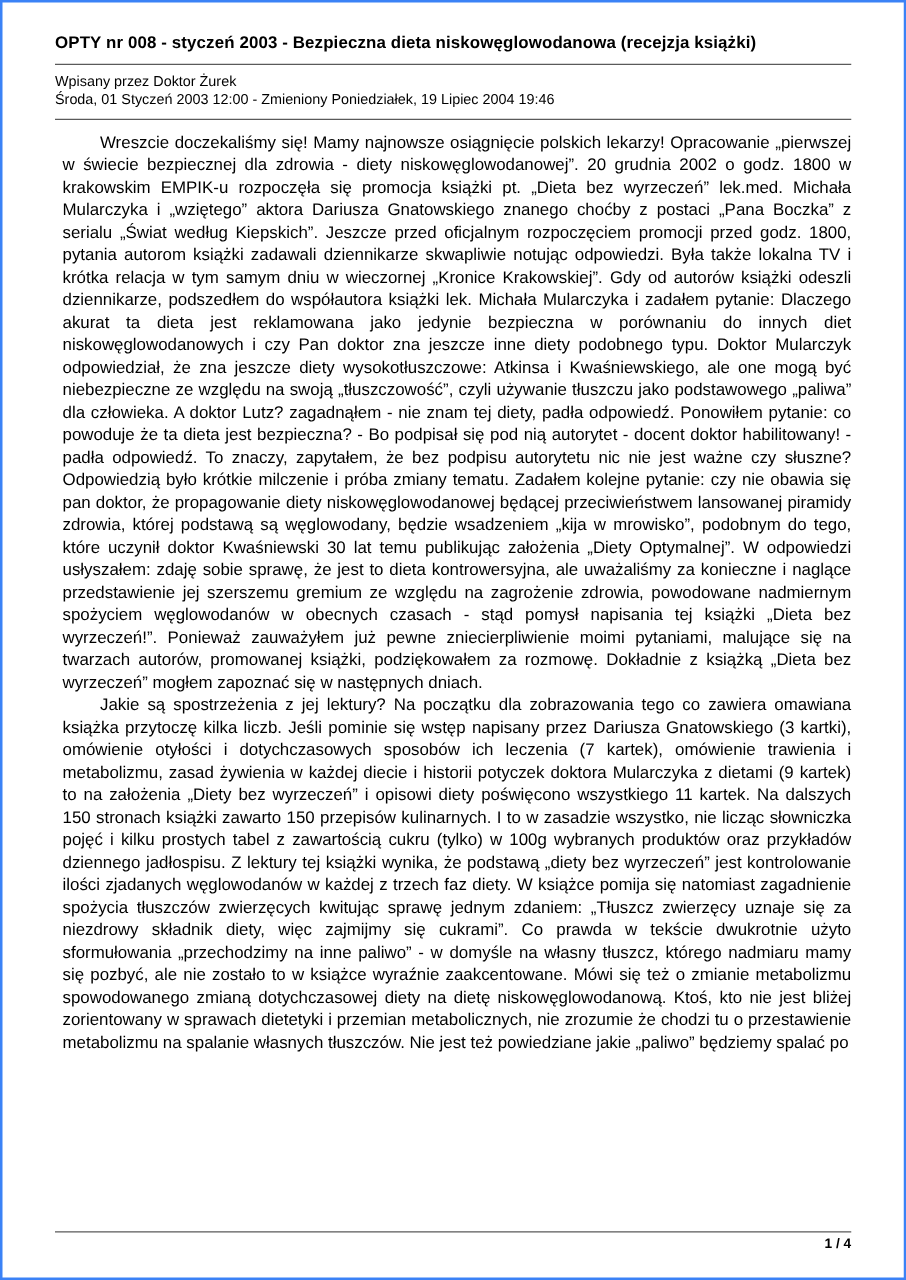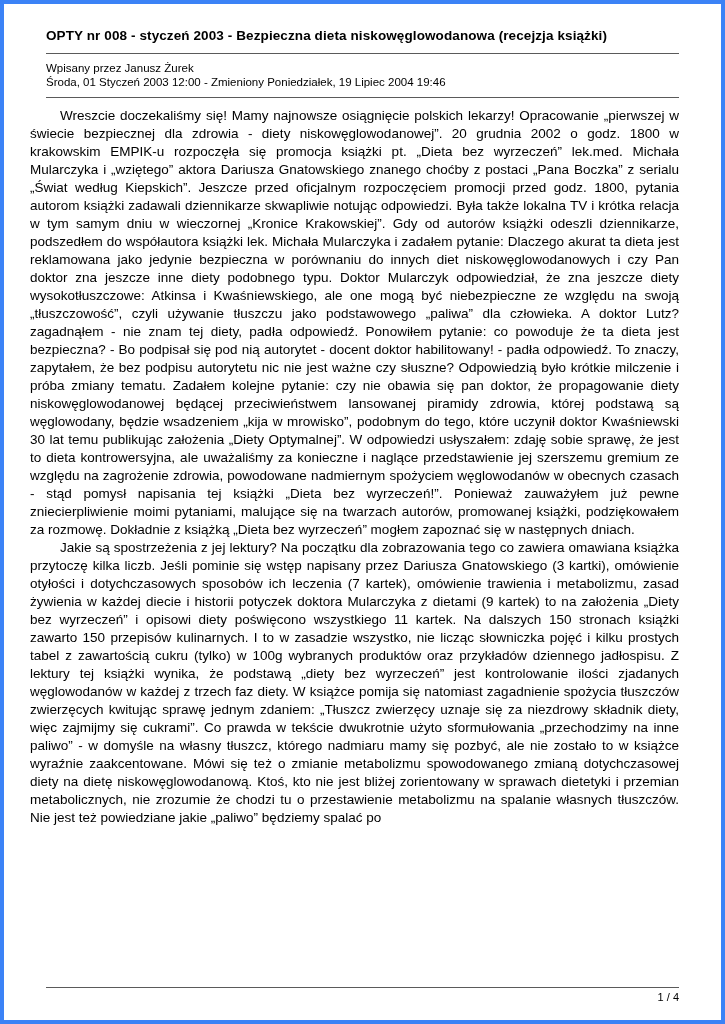--- a/index.html
+++ b/index.html
@@ -8,21 +8,21 @@
     background: #ffffff;
   }
   * { box-sizing: border-box; }
 
   .page {
     position: relative;
     width: 725px;
     height: 1024px;
     margin: 0;
     background: #ffffff;
-    border: 4px solid #3b82f6;
+    border: 2px solid #3b82f6;
     font-family: "Liberation Sans", "DejaVu Sans", sans-serif;
     color: #000000;
     overflow: hidden;
   }
 
   .header {
     padding: 24px 42px 0 42px;
   }
 
   .doc-title {
@@ -43,55 +43,56 @@
 
   .meta {
     margin-top: 7px;
     font-size: 11.5px;
     line-height: 14px;
   }
 
   .rule-after-meta { margin-top: 8px; }
 
   .article-body {
-    padding: 9px 42px 0 26px;
+    padding: 9px 42px 0 48px;
     font-size: 13.5px;
     line-height: 18px;
     text-align: justify;
   }
 
   .article-body p {
     margin: 0;
     text-indent: 30px;
   }
 
   .footer {
     position: absolute;
     left: 42px;
     right: 42px;
     top: 983px;
     border-top: 1px solid #5a5a5a;
     text-align: right;
     font-size: 11px;
     line-height: 13px;
     padding-top: 3px;
+    font-weight: bold;
   }
 </style>
 </head>
 <body>
 
 <div class="page">
 
   <div class="header">
     <div class="doc-title">OPTY nr 008 - styczeń 2003 - Bezpieczna dieta niskowęglowodanowa (recejzja książki)</div>
 
     <hr class="rule rule-after-title">
 
     <div class="meta">
-      <div>Wpisany przez Janusz Żurek</div>
+      <div>Wpisany przez Doktor Żurek</div>
       <div>Środa, 01 Styczeń 2003 12:00 - Zmieniony Poniedziałek, 19 Lipiec 2004 19:46</div>
     </div>
 
     <hr class="rule rule-after-meta">
   </div>
 
   <div class="article-body">
     <p>Wreszcie doczekaliśmy się! Mamy najnowsze osiągnięcie polskich lekarzy! Opracowanie „pierwszej w świecie bezpiecznej dla zdrowia - diety niskowęglowodanowej”. 20 grudnia 2002 o godz. 1800 w krakowskim EMPIK-u rozpoczęła się promocja książki pt. „Dieta bez wyrzeczeń” lek.med. Michała Mularczyka i „wziętego” aktora Dariusza Gnatowskiego znanego choćby z postaci „Pana Boczka” z serialu „Świat według Kiepskich”. Jeszcze przed oficjalnym rozpoczęciem promocji przed godz. 1800, pytania autorom książki zadawali dziennikarze skwapliwie notując odpowiedzi. Była także lokalna TV i krótka relacja w tym samym dniu w wieczornej „Kronice Krakowskiej”. Gdy od autorów książki odeszli dziennikarze, podszedłem do współautora książki lek. Michała Mularczyka i zadałem pytanie: Dlaczego akurat ta dieta jest reklamowana jako jedynie bezpieczna w porównaniu do innych diet niskowęglowodanowych i czy Pan doktor zna jeszcze inne diety podobnego typu. Doktor Mularczyk odpowiedział, że zna jeszcze diety wysokotłuszczowe: Atkinsa i Kwaśniewskiego, ale one mogą być niebezpieczne ze względu na swoją „tłuszczowość”, czyli używanie tłuszczu jako podstawowego „paliwa” dla człowieka. A doktor Lutz? zagadnąłem - nie znam tej diety, padła odpowiedź. Ponowiłem pytanie: co powoduje że ta dieta jest bezpieczna? - Bo podpisał się pod nią autorytet - docent doktor habilitowany! - padła odpowiedź. To znaczy, zapytałem, że bez podpisu autorytetu nic nie jest ważne czy słuszne? Odpowiedzią było krótkie milczenie i próba zmiany tematu. Zadałem kolejne pytanie: czy nie obawia się pan doktor, że propagowanie diety niskowęglowodanowej będącej przeciwieństwem lansowanej piramidy zdrowia, której podstawą są węglowodany, będzie wsadzeniem „kija w mrowisko”, podobnym do tego, które uczynił doktor Kwaśniewski 30 lat temu publikując założenia „Diety Optymalnej”. W odpowiedzi usłyszałem: zdaję sobie sprawę, że jest to dieta kontrowersyjna, ale uważaliśmy za konieczne i naglące przedstawienie jej szerszemu gremium ze względu na zagrożenie zdrowia, powodowane nadmiernym spożyciem węglowodanów w obecnych czasach - stąd pomysł napisania tej książki „Dieta bez wyrzeczeń!”. Ponieważ zauważyłem już pewne zniecierpliwienie moimi pytaniami, malujące się na twarzach autorów, promowanej książki, podziękowałem za rozmowę. Dokładnie z książką „Dieta bez wyrzeczeń” mogłem zapoznać się w następnych dniach.</p>
     <p>Jakie są spostrzeżenia z jej lektury? Na początku dla zobrazowania tego co zawiera omawiana książka przytoczę kilka liczb. Jeśli pominie się wstęp napisany przez Dariusza Gnatowskiego (3 kartki), omówienie otyłości i dotychczasowych sposobów ich leczenia (7 kartek), omówienie trawienia i metabolizmu, zasad żywienia w każdej diecie i historii potyczek doktora Mularczyka z dietami (9 kartek) to na założenia „Diety bez wyrzeczeń” i opisowi diety poświęcono wszystkiego 11 kartek. Na dalszych 150 stronach książki zawarto 150 przepisów kulinarnych. I to w zasadzie wszystko, nie licząc słowniczka pojęć i kilku prostych tabel z zawartością cukru (tylko) w 100g wybranych produktów oraz przykładów dziennego jadłospisu. Z lektury tej książki wynika, że podstawą „diety bez wyrzeczeń” jest kontrolowanie ilości zjadanych węglowodanów w każdej z trzech faz diety. W książce pomija się natomiast zagadnienie spożycia tłuszczów zwierzęcych kwitując sprawę jednym zdaniem: „Tłuszcz zwierzęcy uznaje się za niezdrowy składnik diety, więc zajmijmy się cukrami”. Co prawda w tekście dwukrotnie użyto sformułowania „przechodzimy na inne paliwo” - w domyśle na własny tłuszcz, którego nadmiaru mamy się pozbyć, ale nie zostało to w książce wyraźnie zaakcentowane. Mówi się też o zmianie metabolizmu spowodowanego zmianą dotychczasowej diety na dietę niskowęglowodanową. Ktoś, kto nie jest bliżej zorientowany w sprawach dietetyki i przemian metabolicznych, nie zrozumie że chodzi tu o przestawienie metabolizmu na spalanie własnych tłuszczów. Nie jest też powiedziane jakie „paliwo” będziemy spalać po</p>
   </div>

